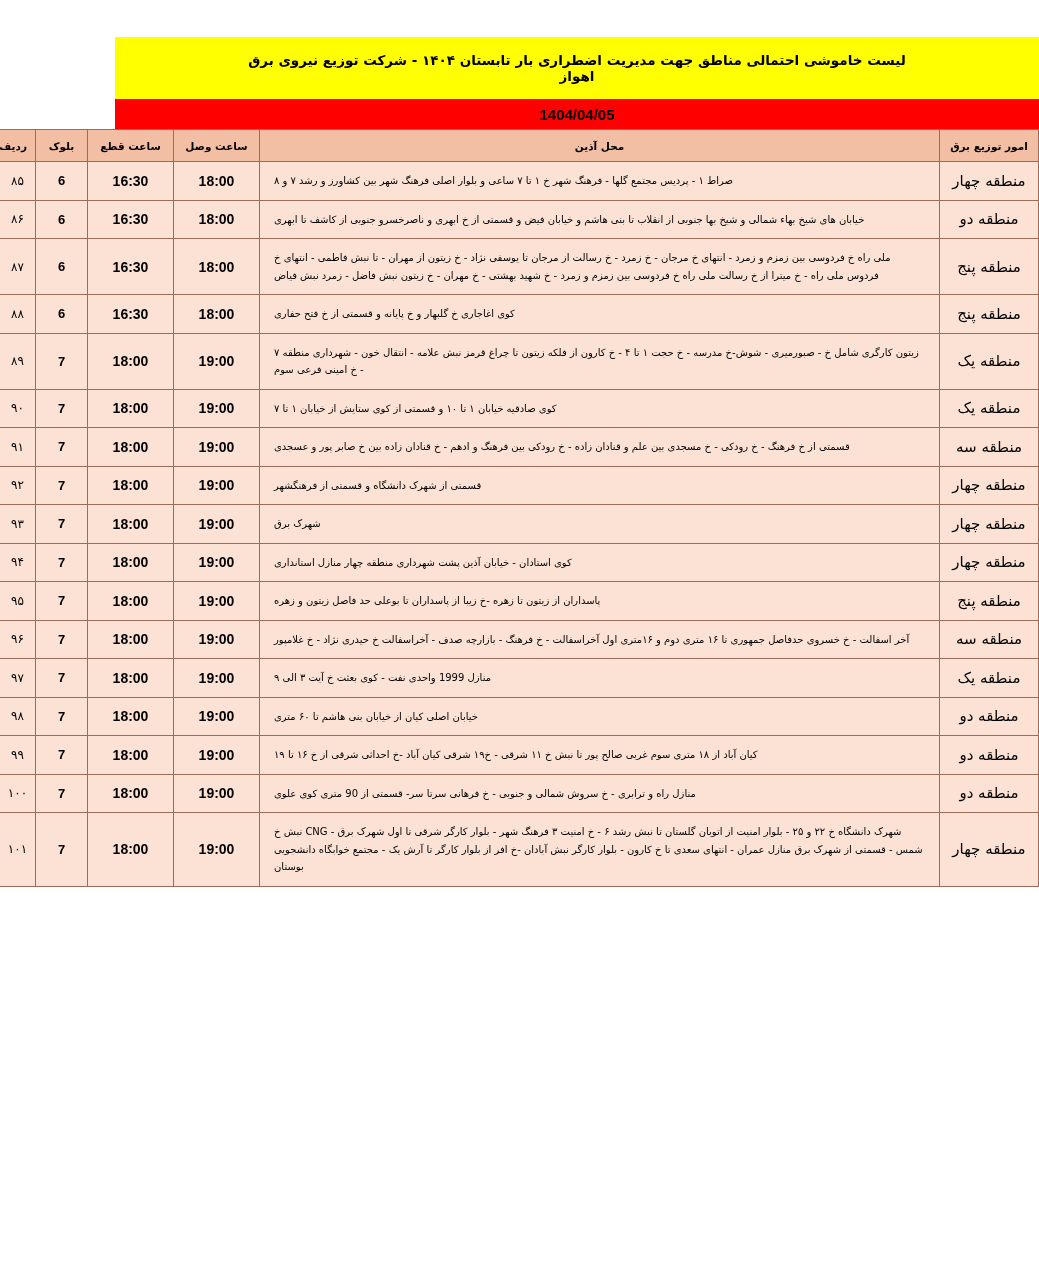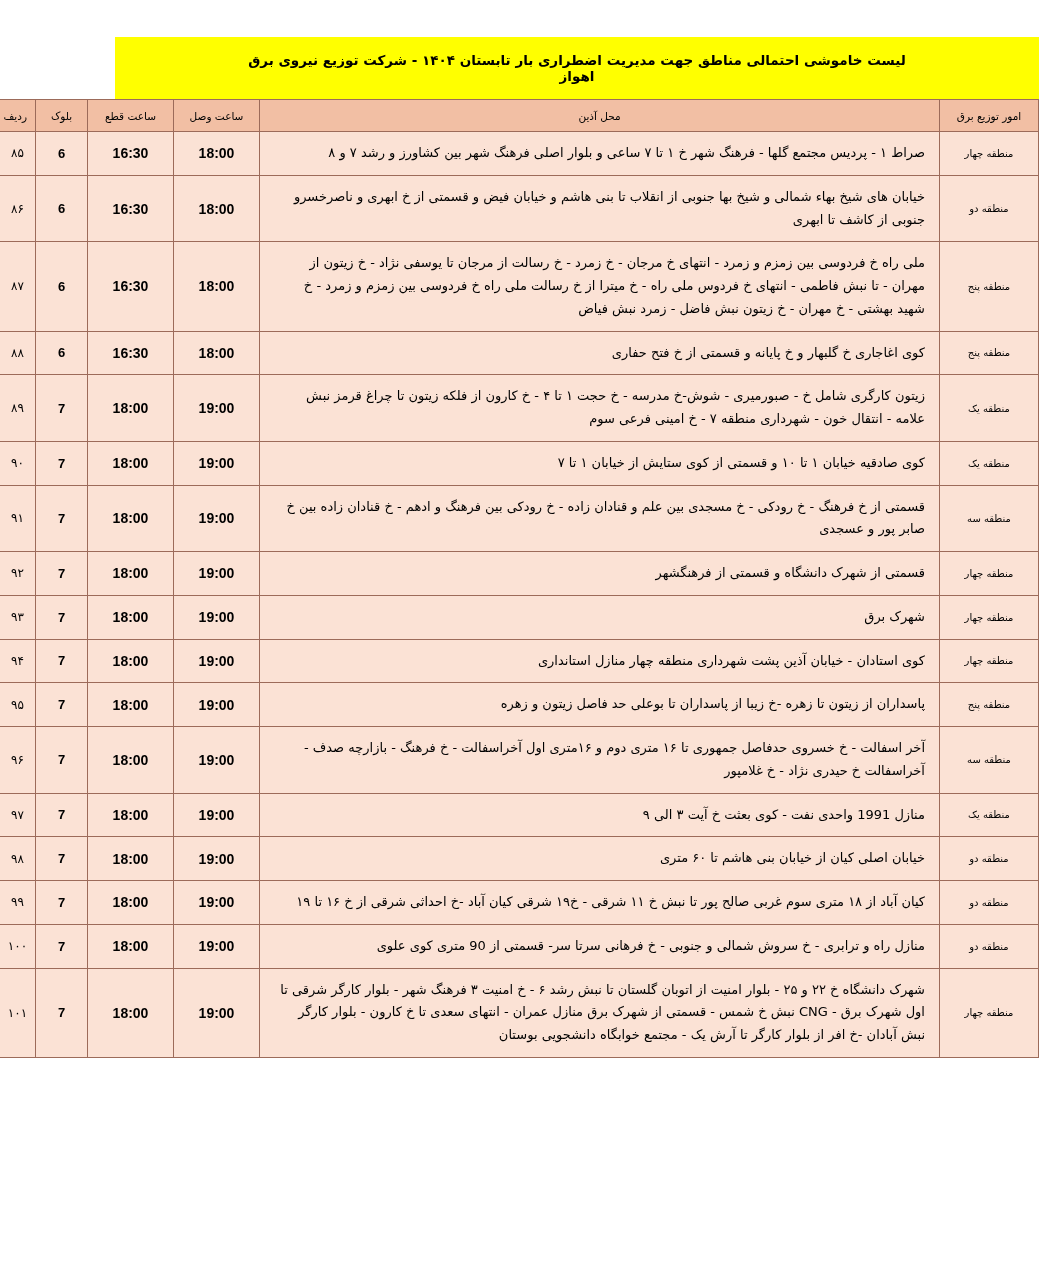--- a/index.html
+++ b/index.html
@@ -60,73 +60,76 @@
   table.schedule th,
   table.schedule td {
     border: 1px solid #9c6b5a;
     vertical-align: middle;
     color: #000000;
   }
   thead th {
     background: #f2bfa4;
     height: 27px;
     font-size: 10.5px;
-    font-weight: normal;
+    font-weight: bold;
     text-align: center;
     padding: 2px 8px;
   }
   tbody td {
     background: #fbe2d5;
     font-size: 10px;
     text-align: center;
     padding: 6px 6px;
   }
   td.loc {
-    font-size: 13px;
+    font-size: 10px;
     line-height: 1.75;
     padding: 10px 14px;
-    text-align: right;
+    text-align: left;
   }
   td.time {
     font-size: 14px;
     font-weight: bold;
     direction: ltr;
     font-family: "Liberation Sans", sans-serif;
   }
   td.block {
     font-size: 13px;
     font-weight: bold;
     font-family: "Liberation Sans", sans-serif;
   }
   td.rownum {
     font-size: 12px;
     font-weight: normal;
   }
   td.area {
-    font-size: 10px;
+    font-size: 15px;
     font-weight: normal;
     margin-top: 44px;
   }
   
   col.c-radif { width: 36px; }
   col.c-blok  { width: 52px; }
   col.c-ghat  { width: 86px; }
   col.c-vasl  { width: 86px; }
   col.c-loc   { width: 680px; }
   col.c-area  { width: 99px; }
 </style>
 </head>
 <body>
 
 <div class="page">
 
   <div class="title-banner">
     <div class="title-text">لیست خاموشی احتمالی مناطق جهت مدیریت اضطراری بار تابستان ۱۴۰۴ - شرکت توزیع نیروی برق اهواز</div>
   </div>
 
+  <div class="date-banner">
+    <div class="date-text">1404/04/05</div>
+  </div>
 
   <table class="schedule">
     <colgroup>
       <col class="c-area">
         <col class="c-loc">
         <col class="c-vasl">
         <col class="c-ghat">
         <col class="c-blok">
         <col class="c-radif">
     </colgroup>
@@ -232,21 +235,21 @@
         <tr>
           <td class="area">منطقه سه</td>
           <td class="loc">آخر اسفالت - خ خسروی حدفاصل جمهوری تا ۱۶ متری دوم و ۱۶متری اول آخراسفالت - خ فرهنگ - بازارچه صدف - آخراسفالت خ حیدری نژاد - خ غلامپور</td>
           <td class="time">19:00</td>
           <td class="time">18:00</td>
           <td class="block">7</td>
           <td class="rownum">۹۶</td>
         </tr>
         <tr>
           <td class="area">منطقه یک</td>
-          <td class="loc">منازل 1991 واحدی نفت - کوی بعثت خ آیت ۳ الی ۹</td>
+          <td class="loc">منازل 1999 واحدی نفت - کوی بعثت خ آیت ۳ الی ۹</td>
           <td class="time">19:00</td>
           <td class="time">18:00</td>
           <td class="block">7</td>
           <td class="rownum">۹۷</td>
         </tr>
         <tr>
           <td class="area">منطقه دو</td>
           <td class="loc">خیابان اصلی کیان از خیابان بنی هاشم تا ۶۰ متری</td>
           <td class="time">19:00</td>
           <td class="time">18:00</td>

